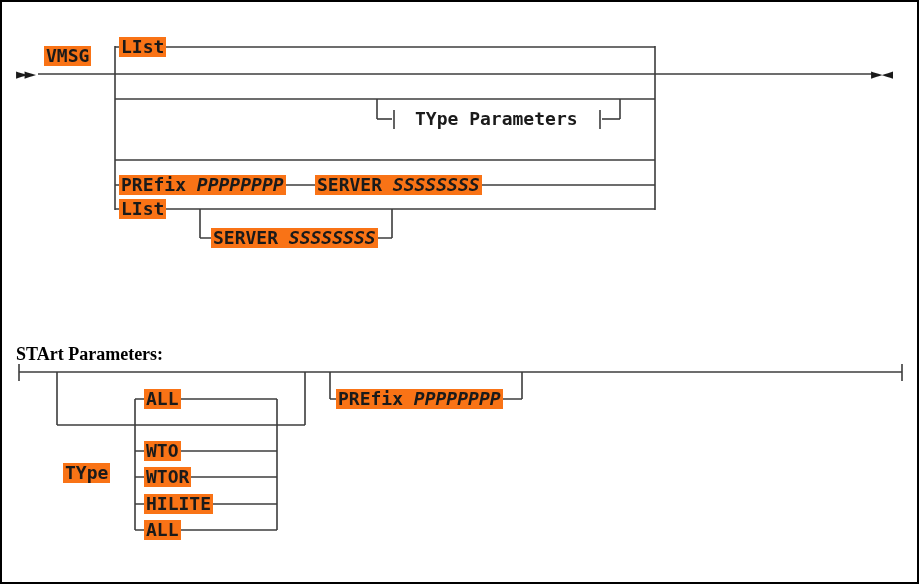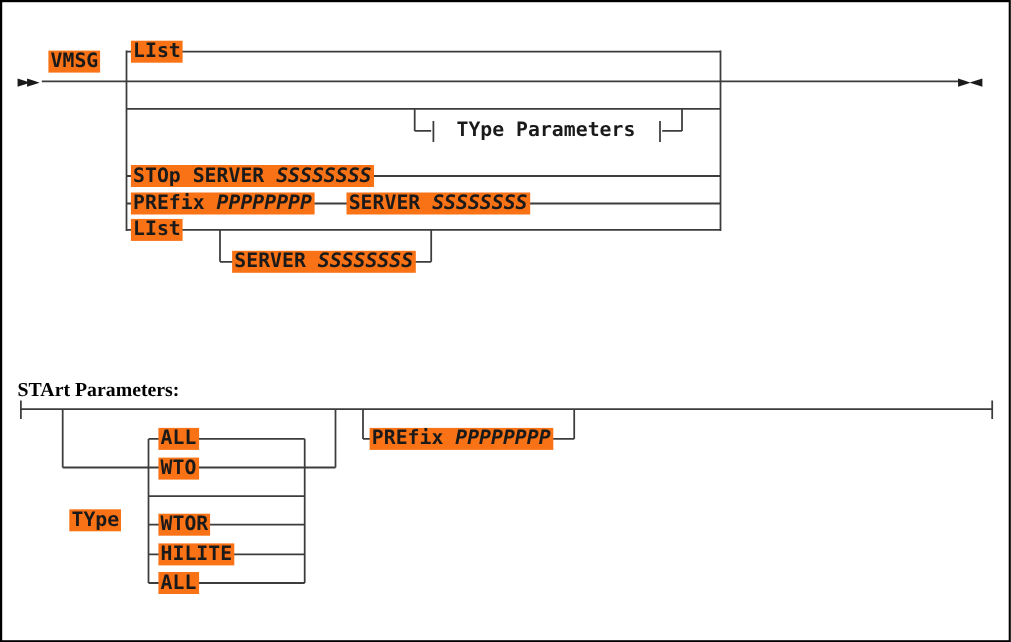--- a/index.html
+++ b/index.html
@@ -85,34 +85,33 @@
     <path d="M520 370 V397"></path>
   </svg>
 
   <span class="arrow" style="left:14px;top:64px;">►►</span>
   <span class="t" style="left:42px;top:44px;">VMSG</span>
   <span class="t" style="left:117px;top:35px;">LIst</span>
 
 
   <span class="t nobg" style="left:413px;top:107px;">TYpe Parameters</span>
 
-  <span class="t" style="left:117px;top:148px;"><span>STOp SERVER </span><span class="var">SSSSSSSS</span></span>
 
   <span class="t" style="left:117px;top:173px;"><span>PREfix </span><span class="var">PPPPPPPP</span></span>
   <span class="t" style="left:313px;top:173px;"><span>SERVER </span><span class="var">SSSSSSSS</span></span>
 
   <span class="t" style="left:117px;top:197px;">LIst</span>
   <span class="t" style="left:209px;top:226px;"><span>SERVER </span><span class="var">SSSSSSSS</span></span>
 
   <span class="arrow" style="left:869px;top:64px;letter-spacing:-1px;">►◄</span>
 
   <span class="heading" style="left:14px;top:299px;">STArt Parameters:</span>
 
   <span class="t" style="left:61px;top:413px;margin-top:48px;">TYpe</span>
   <span class="t" style="left:142px;top:387px;">ALL</span>
-  <span class="t" style="left:142px;top:414px;text-align:center;">WTO</span>
+  <span class="t" style="left:142px;top:439px;text-align:center;">WTO</span>
   <span class="t" style="left:142px;top:465px;">WTOR</span>
   <span class="t" style="left:142px;top:492px;">HILITE</span>
   <span class="t" style="left:142px;top:518px;">ALL</span>
 
   <span class="t" style="left:334px;top:387px;"><span>PREfix </span><span class="var">PPPPPPPP</span></span>
 
 </div>
 
 </body></html>

